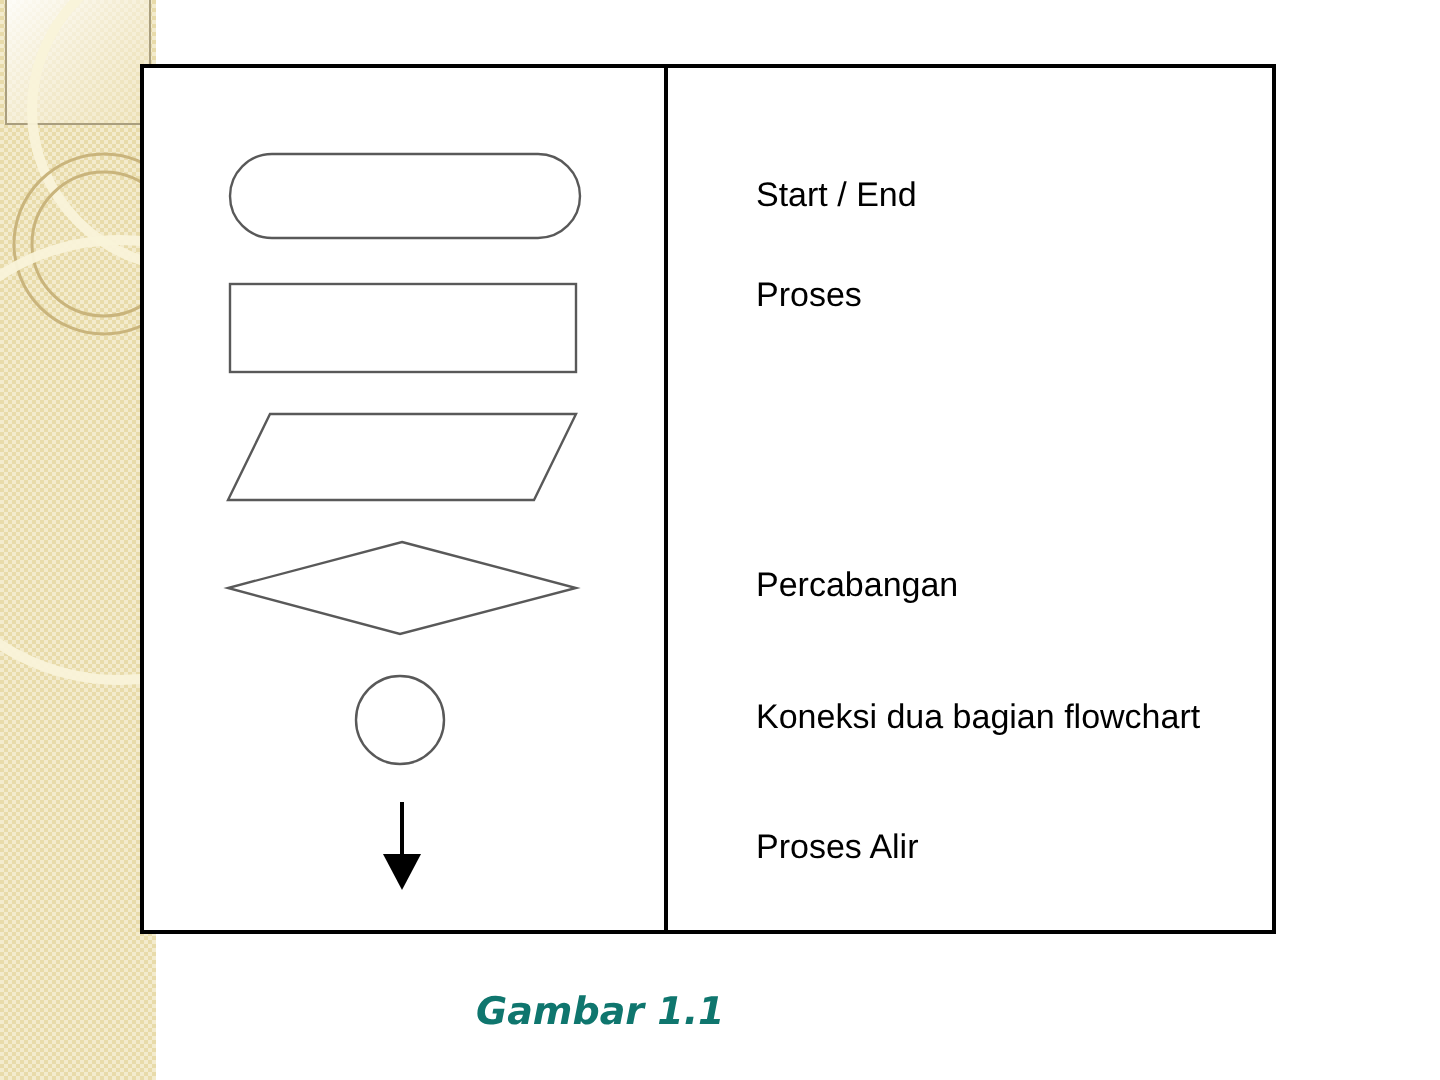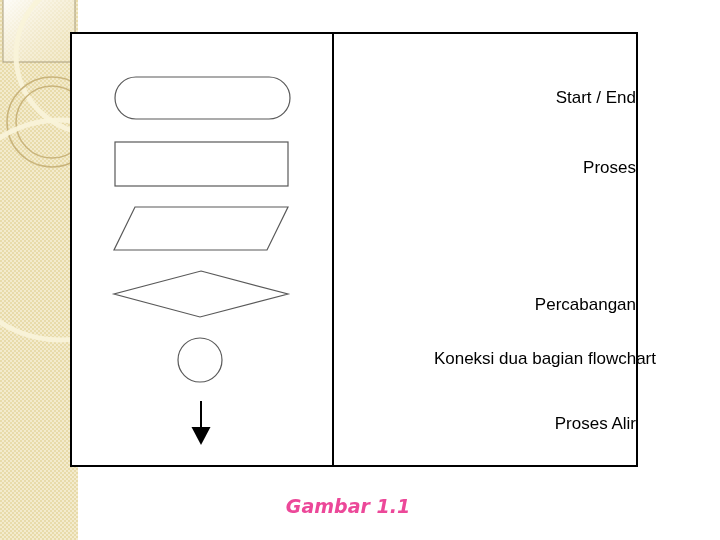--- a/index.html
+++ b/index.html
@@ -48,44 +48,45 @@
   }
   .labels-col {
     position: absolute;
     left: 262px; top: 0;
     width: 302px; height: 431px;
   }
   .row-label {
     position: absolute;
     left: 0;
     width: 100%;
-    text-align: right;
+    text-align: left;
     transform: translateY(-50%);
     font-size: 17px;
     color: #000000;
     white-space: nowrap;
+    padding-left: 44px;
   }
   .row-label.r1 { top: 64px; }
-  .row-label.r2 { top: 134px; }
+  .row-label.r2 { top: 114px; }
   .row-label.r3 { top: 194px; }
-  .row-label.r4 { top: 271px; }
-  .row-label.r5 { top: 325px; margin-left: 20px; }
+  .row-label.r4 { top: 259px; }
+  .row-label.r5 { top: 325px; }
   .row-label.r6 { top: 390px; }
 
   
   .caption {
     position: absolute;
     left: 238px; top: 495px;
     width: 220px;
-    text-align: center;
+    text-align: left;
     font-family: "DejaVu Sans", sans-serif;
     font-style: italic;
     font-weight: bold;
     font-size: 19px;
-    color: #ec4899;
+    color: #0f766e;
   }
 </style>
 </head>
 <body>
 
 <div class="stage">
 
   <div class="sidebar">
     <svg width="78" height="540" viewBox="0 0 78 540">
       <defs>

